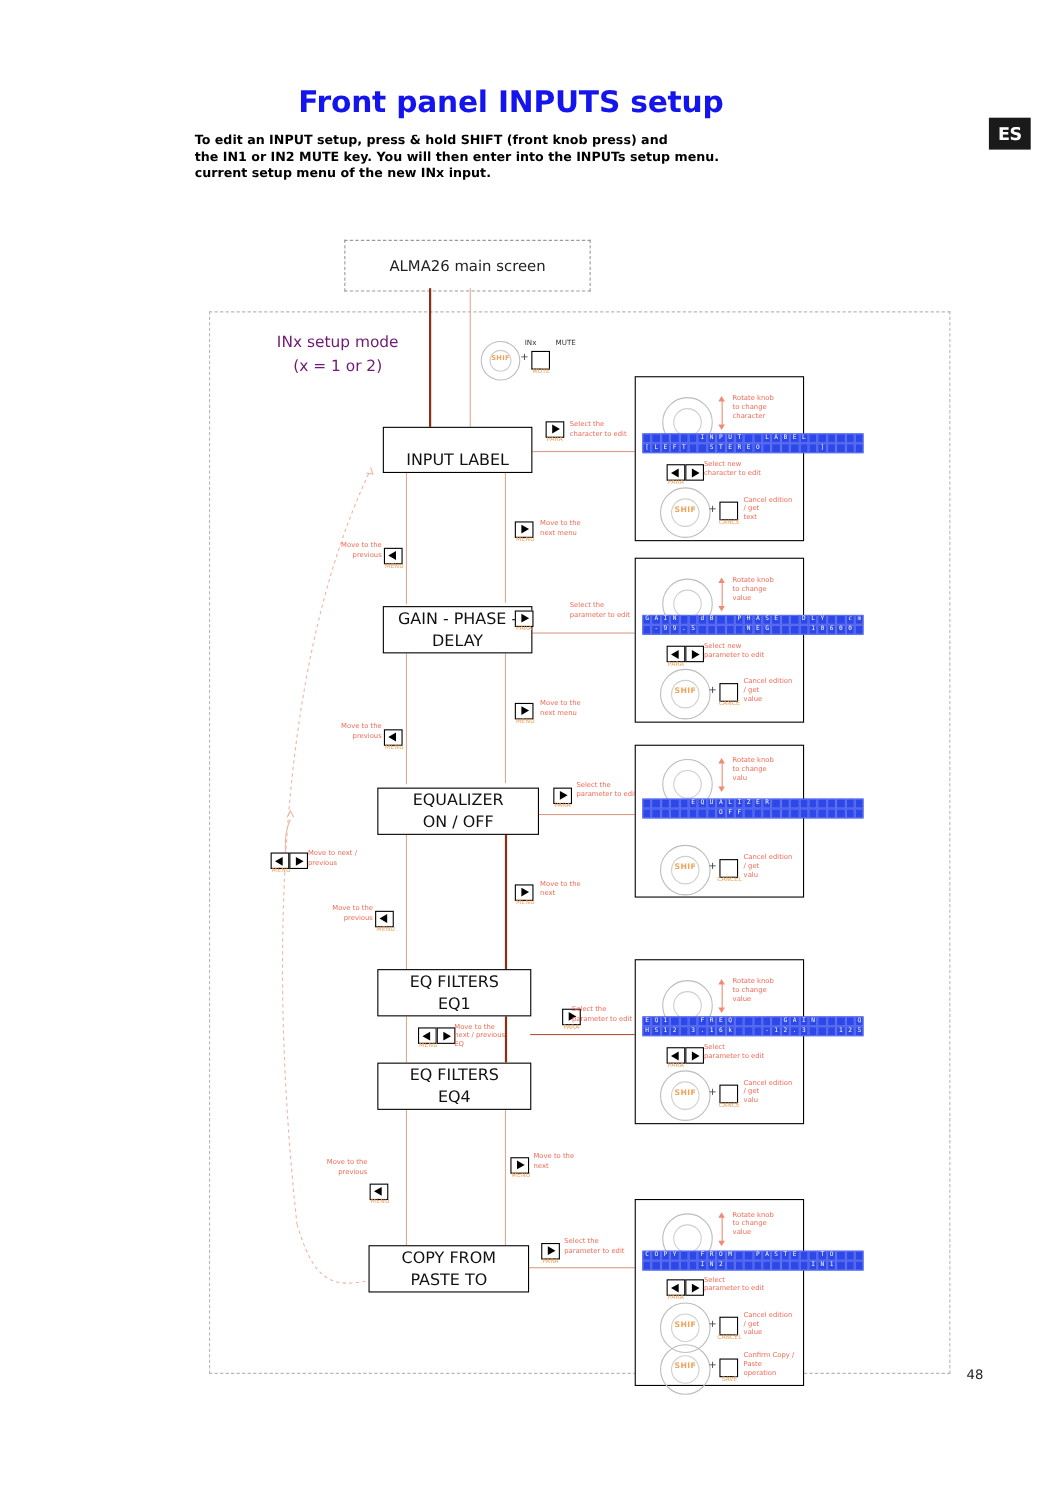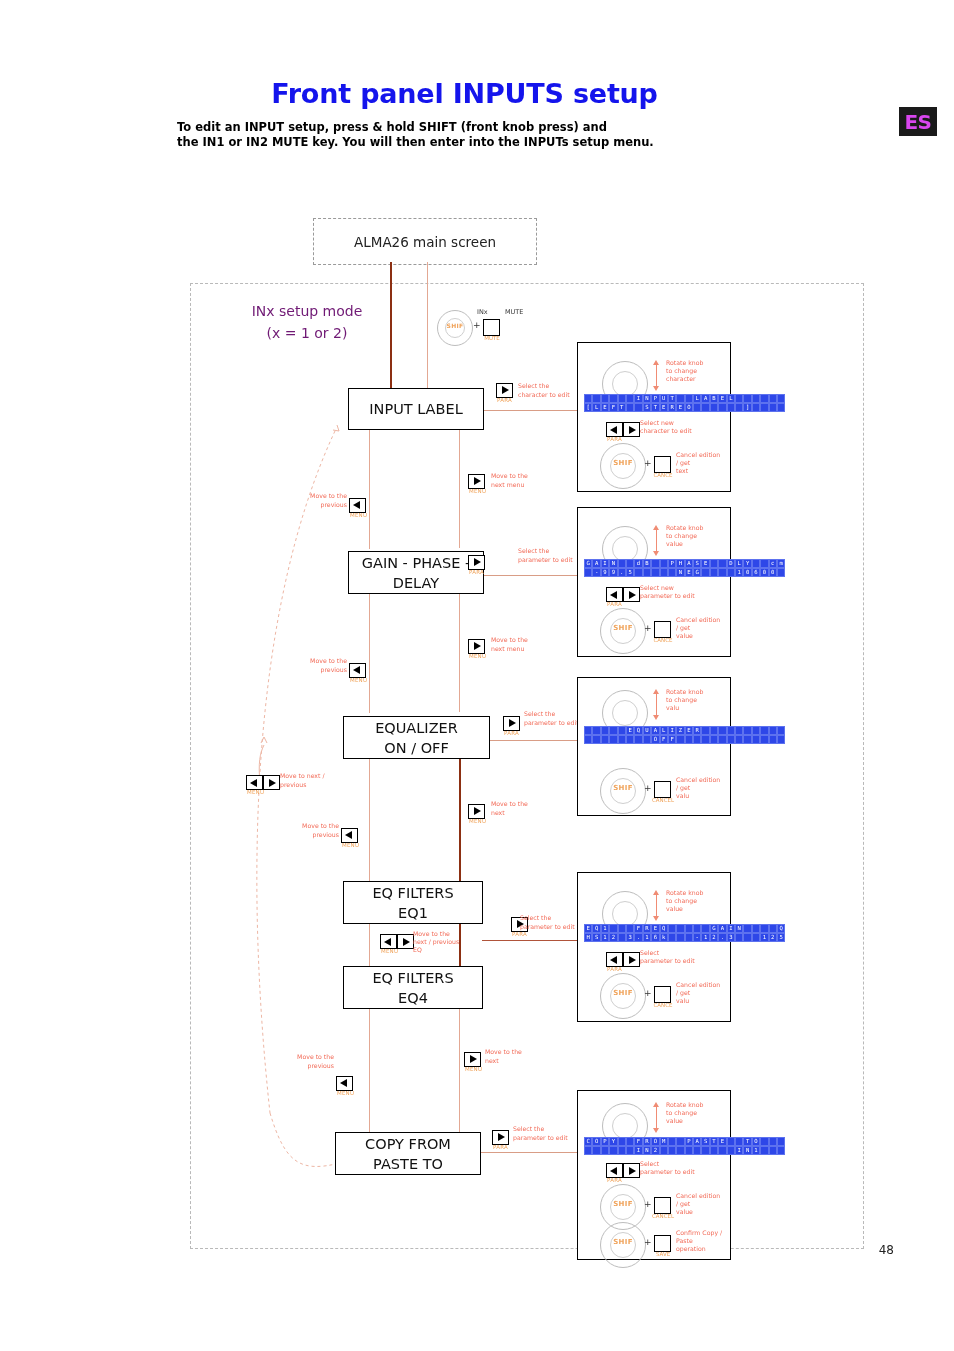--- a/index.html
+++ b/index.html
@@ -9,40 +9,40 @@
   .abs{position:absolute;}
 
   
   #page-title{left:0;top:78px;width:929px;text-align:center;
       font-family:"DejaVu Sans","Liberation Sans",sans-serif;
       font-weight:bold;font-size:27px;color:#1414ec;letter-spacing:-0.2px;}
   #intro{left:177px;top:120px;width:600px;text-align:left;
       font-weight:bold;font-size:11.5px;line-height:15.2px;color:#000;}
   #intro div{white-space:nowrap;}
   #lang-badge{right:17px;top:107px;width:38px;height:29px;background:#1a1a1a;
-      color:#d946ef;font-weight:bold;font-size:20px;display:flex;align-items:center;
+      color:#ffffff;font-weight:bold;font-size:16px;display:flex;align-items:center;
       justify-content:center;letter-spacing:-0.5px;}
   #page-number{right:60px;top:1243px;font-size:12px;color:#222;}
 
   
   #setup-region{left:190px;top:283px;width:672px;height:964px;
       border:1px dashed #b9b9b9;}
 
   
   #main-screen-box{left:313px;top:218px;width:222px;height:45px;
       border:1px dashed #9a9a9a;display:flex;align-items:center;
       justify-content:center;font-size:13.5px;color:#222;}
 
   
   #setup-mode-label{left:232px;top:300px;width:150px;text-align:center;
       font-size:14px;color:#701a75;line-height:22px;}
 
   
   .flowbox{border:1.6px solid #000;background:#fff;display:flex;
-      flex-direction:column;align-items:center;justify-content:center;
+      flex-direction:column;align-items:center;justify-content:flex-end;
       font-size:14.5px;color:#111;line-height:20px;text-align:center;}
   .flowbox span{display:block;white-space:nowrap;}
 
   
   .vline{width:1px;background:#e3a893;}
   .vline.dark{width:1.6px;background:#8c2f12;}
   .hline{height:1px;background:#d99d86;}
 
   
   .keybtn{width:15px;height:13px;border:1.6px solid #000;background:#fff;
@@ -101,20 +101,21 @@
   .tiny{font-size:6.5px;color:#333;}
 </style>
 </head>
 <body>
 
 <div class="abs" id="page-title">Front panel INPUTS setup</div>
 
 <div class="abs" id="intro">
   <div>To edit an INPUT setup, press &amp; hold SHIFT (front knob press) and</div>
   <div>the IN1 or IN2 MUTE key. You will then enter into the INPUTs setup menu.</div>
+  <div>current setup menu of the new INx input.</div>
 </div>
 
 <div class="abs" id="lang-badge">ES</div>
 <div class="abs" id="page-number">48</div>
 
 <div class="abs" id="main-screen-box">
   <span>ALMA26 main screen</span>
 </div>
 
 <div class="abs" id="setup-region"></div>

